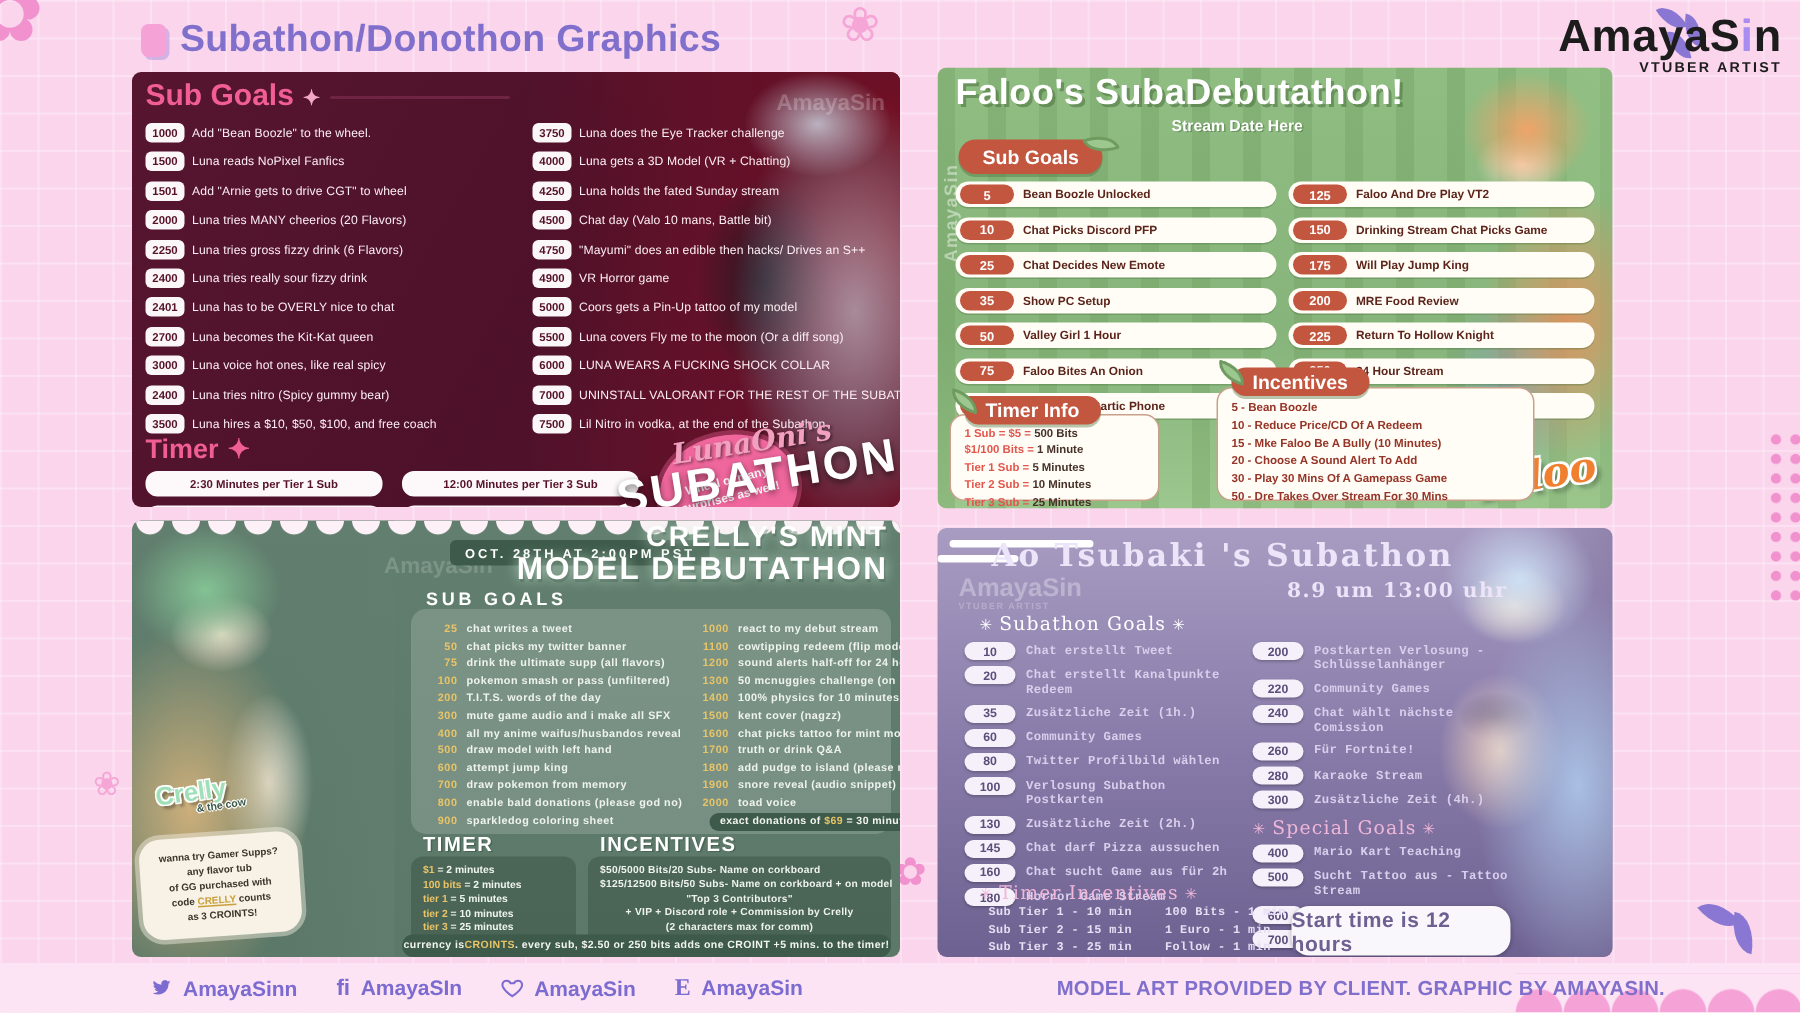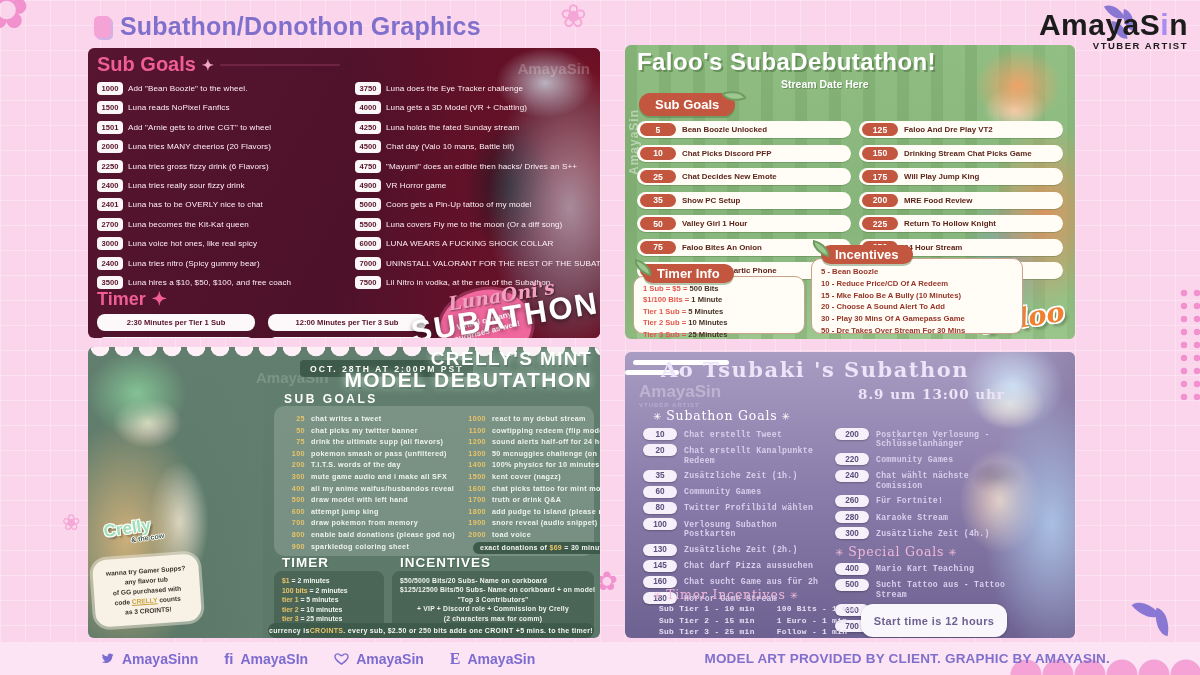--- a/index.html
+++ b/index.html
@@ -15,21 +15,21 @@
   
   .hdr { position:absolute; left:94px; top:12px; display:flex; align-items:center; gap:9px; }
   .hdr-chip { width:17px; height:22px; background:#f5a3d7; border-radius:5px; box-shadow:2px 2px 0 rgba(158,136,226,.45); }
   .hdr-title { font-size:25px; font-weight:800; color:#8070cc; letter-spacing:.2px; }
   .logo { position:absolute; right:12px; top:10px; text-align:right; line-height:1; }
   .logo-name { font-size:30px; font-weight:800; color:#1c1c1c; letter-spacing:.5px; }
   .logo-name .dot-i { color:#a88cf0; }
   .logo-tag { font-size:9.5px; font-weight:700; color:#1c1c1c; letter-spacing:1.5px; margin-top:1px; }
   .footer { position:absolute; left:0; right:0; bottom:0; height:33px; background:#fce4f4; display:flex; align-items:center; }
   .socials { display:flex; align-items:center; gap:26px; margin-left:100px; }
-  .social { display:flex; align-items:center; gap:7px; color:#7c6bd0; font-weight:800; font-size:14px; }
+  .social { display:flex; gap:7px; color:#7c6bd0; font-weight:800; font-size:14px; }
   .social svg { width:15px; height:15px; fill:#7c6bd0; }
   .social .txt-icon { font-size:15px; font-weight:800; }
   .social .serif-icon { font-family:"Liberation Serif", serif; font-weight:700; font-size:16px; }
   .credit { position:absolute; right:90px; bottom:9px; font-size:13.5px; font-weight:800; color:#8070cc; letter-spacing:.2px; }
   .footer-scallop { position:absolute; right:0; bottom:0; width:190px; height:26px;
     background:radial-gradient(circle at 16px 26px, #f5a3d7 15px, transparent 16px); background-size:32px 26px; background-repeat:repeat-x; }
 
   
   .flower { position:absolute; color:#f192cf; line-height:1; }
   .leaf-sprig { position:absolute; width:34px; height:40px; }
@@ -110,21 +110,21 @@
   .p2-badge { background:#c2563f; color:#fff; font-size:8.6px; font-weight:800; width:36px; flex:none;
     text-align:center; border-radius:9px; padding:1.5px 0; }
   .p2-text { color:#5c241a; font-size:7.9px; font-weight:700; white-space:nowrap; }
   .p2-box-hdr { position:absolute; background:#c2563f; color:#fff; font-size:13px; font-weight:800;
     padding:2px 14px; border-radius:13px; z-index:3; box-shadow:0 2px 0 rgba(74,112,62,.4); }
   .p2-box-hdr::before { content:""; position:absolute; left:-10px; top:-3px; width:16px; height:9px;
     background:#9cc78e; border:2px solid #6f9a60; border-radius:0 100% 0 100%; transform:rotate(15deg); }
   .p2-hdr-timer { left:18px; top:219px; }
   .p2-hdr-inc { left:196px; top:200px; }
   .p2-box { position:absolute; background:#fffdf6; border:1px solid #c9a08a; border-radius:10px; z-index:2; }
-  .p2-timerbox { left:8px; top:231px; width:172px; height:58px; padding:7px 9px 4px; }
+  .p2-timerbox { left:8px; top:231px; width:140px; height:58px; padding:7px 9px 4px; }
   .p2-timerbox .ln { font-size:7.6px; font-weight:800; margin-bottom:2.4px; white-space:nowrap; }
   .p2-timerbox .k { color:#e2574d; }
   .p2-timerbox .v { color:#463228; }
   .p2-incbox { left:186px; top:213px; width:212px; height:76px; padding:8px 9px 4px; }
   .p2-incbox .ln { font-size:7.7px; font-weight:800; color:#963527; margin-bottom:2.8px; white-space:nowrap; }
   .p2-sig { position:absolute; left:358px; bottom:6px; transform:rotate(-9deg);
     font-family:"DejaVu Serif", serif; font-style:italic; font-weight:800; font-size:27px; color:#f08030;
     text-shadow:-1.5px -1.5px 0 #fff, 1.5px -1.5px 0 #fff, -1.5px 1.5px 0 #fff, 1.5px 1.5px 0 #fff, 3px 4px 3px rgba(0,0,0,.3); }
 
   
@@ -210,21 +210,21 @@
   .p4-text { color:#d9cfec; font-size:8.2px; font-weight:600; letter-spacing:.25px; line-height:1.2;
     padding-top:1.5px; white-space:pre-line;font-family:Liberation Mono, monospace; }
   .p4-special-hdr { margin:3px 0 4px; }
   .p4-special-hdr .t { color:#f0b7d8; } .p4-special-hdr .ast { color:#f0b7d8; }
   .p4-sechdr.timer { position:absolute; left:28px; top:235px; }
   .p4-sechdr.timer .t, .p4-sechdr.timer .ast { color:#f0b7d8; }
   .p4-timer-cols { position:absolute; left:34px; top:252px; display:flex; gap:22px; }
   .p4-tcol .ln { font-size:7.9px; font-weight:600; color:#e6def2; letter-spacing:.3px; margin-bottom:2.6px; white-space:nowrap;font-family:Liberation Mono, monospace; }
   .p4-start { position:absolute; left:236px; top:252px; width:146px; height:33px; background:#faf7fc;
     border-radius:12px; display:flex; align-items:center; justify-content:center;
-    font-size:11px; font-weight:700; color:#6d6191; letter-spacing:.4px; box-shadow:0 1px 3px rgba(0,0,0,.25); }
+    font-size:14px; font-weight:700; color:#6d6191; letter-spacing:.4px; box-shadow:0 1px 3px rgba(0,0,0,.25); }
 </style>
 </head>
 <body>
 
 <div class="stage">
 
   <div class="flower" style="left:-16px; top:-18px; font-size:54px;">✿</div>
   <div class="flower" style="left:560px; top:0px; font-size:32px; color:#f5a6d6;">❀</div>
   <div class="flower" style="left:596px; top:568px; font-size:26px;">✿</div>
   <div class="flower" style="left:62px; top:512px; font-size:22px; color:#f5a6d6;">❀</div>

